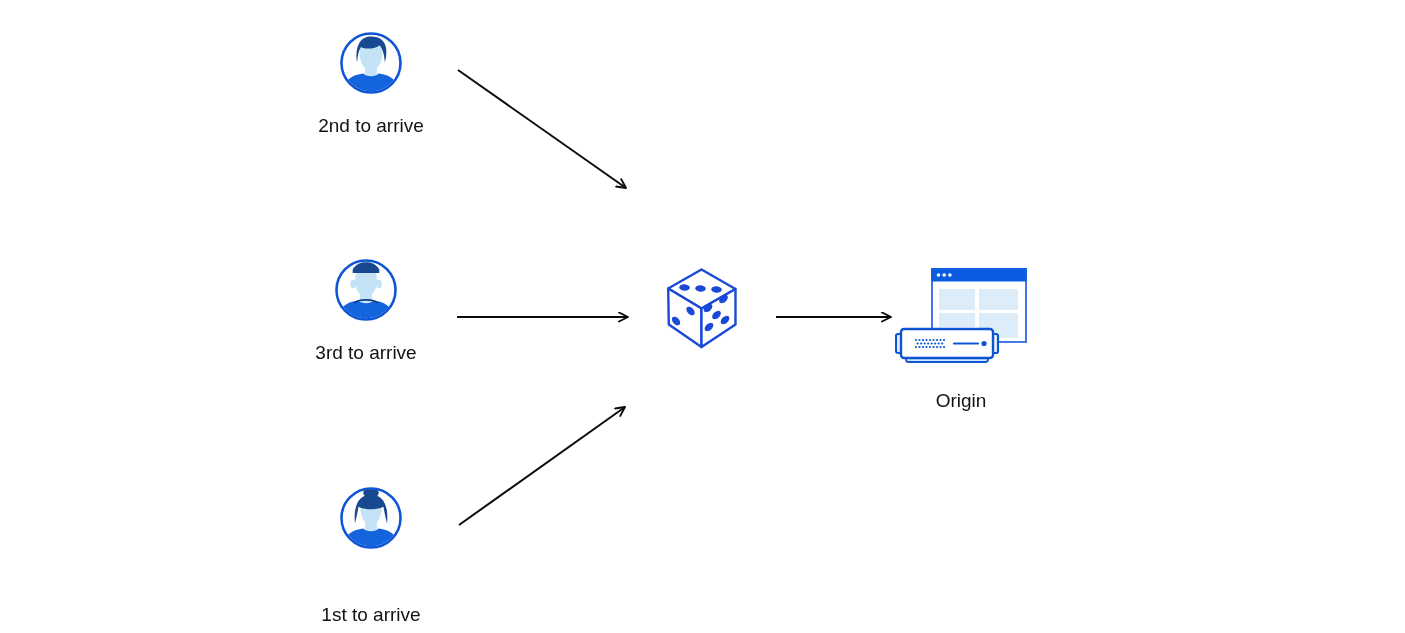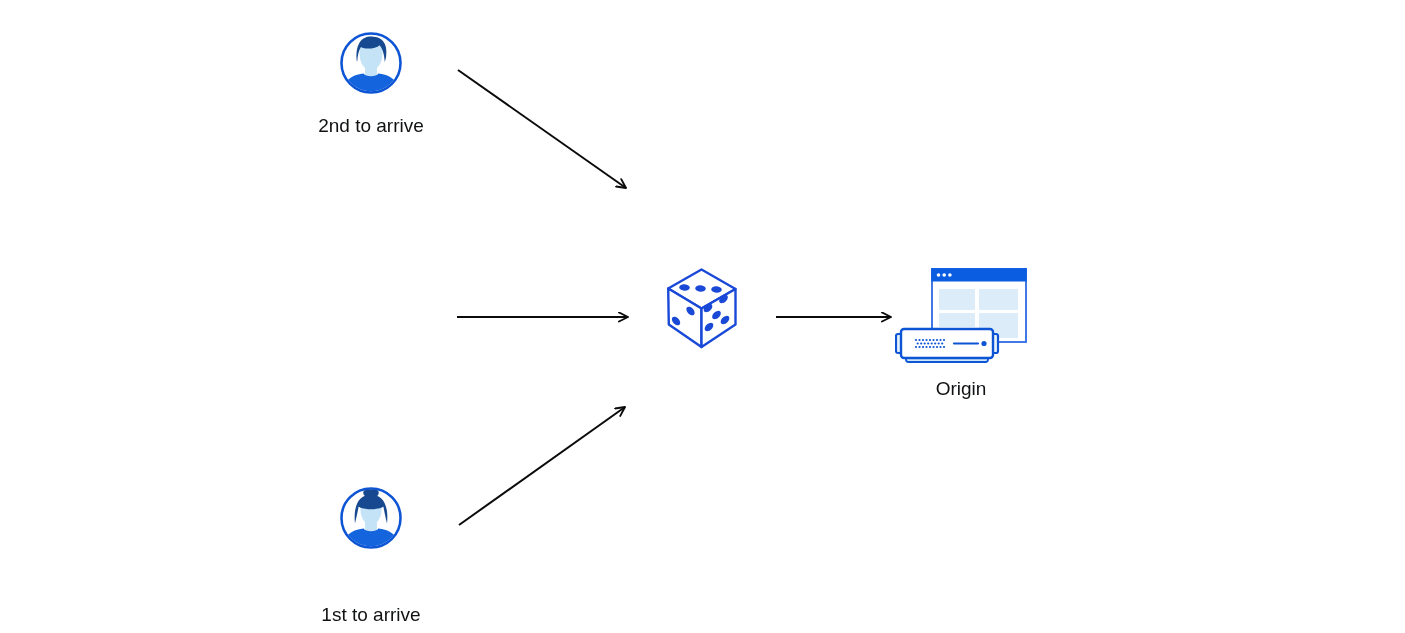--- a/index.html
+++ b/index.html
@@ -24,21 +24,21 @@
     flex-direction: column;
     align-items: center;
   }
   .node .label {
     margin-top: 20px;
     font-size: 19px;
     color: #101214;
     white-space: nowrap;
     line-height: 1.1;
   }
-  .origin-node .label { margin-top: 16px; }
+  .origin-node .label { margin-top: 28px; }
 </style>
 </head>
 <body>
 
 <div class="canvas">
 
   <svg class="arrows-layer" viewBox="0 0 1405 633">
     <defs>
       <marker id="arrowhead" markerWidth="14" markerHeight="14" refX="10" refY="5.5" orient="auto" markerUnits="userSpaceOnUse">
         <path d="M1,1 L10,5.5 L1,10" fill="none" stroke="#0b0b0b" stroke-width="1.9" stroke-linecap="round" stroke-linejoin="round"></path>
@@ -61,20 +61,40 @@
       <g clip-path="url(#clipA)">
         <path d="M29.5,34 L42.5,34 L42.5,47 C42.5,50.5 39.5,52.5 36,52.5 C32.5,52.5 29.5,50.5 29.5,47 Z" fill="#c5e3f6"></path>
         <path d="M2,72 C4,56 16,48.2 28,47.5 C30,51.5 42,51.5 44,47.5 C56,48.2 68,56 70,72 Z" fill="#1465dd"></path>
         <path d="M23.5,25.5 C23.5,14.5 28.5,9.5 36,9.5 C43.5,9.5 48.5,14.5 48.5,25.5 C48.5,35.5 43,44 36,44 C29,44 23.5,35.5 23.5,25.5 Z" fill="#c5e3f6"></path>
         <path d="M20.5,34 C18.5,15 26,6.5 37,7 C47.5,7.5 54.5,13.5 52.5,29 C52,32 51.5,33.5 51,35 C50.5,26 48.5,20.5 45.5,16.5 C41,20.5 30,21.5 25,18.5 C22.5,22.5 21.5,27.5 21,34 Z" fill="#16498f"></path>
       </g>
     </svg>
     <div class="label">2nd to arrive</div>
   </div>
 
+  <div class="node" style="left:296px; top:257px; width:140px;">
+    <svg width="66" height="66" viewBox="0 0 72 72">
+      <defs>
+          <clipPath id="clipB">
+            <circle cx="36" cy="36" r="31"></circle>
+          </clipPath>
+        </defs>
+      <circle cx="36" cy="36" r="32.2" fill="#ffffff" stroke="#0d55d4" stroke-width="2.8"></circle>
+      <g clip-path="url(#clipB)">
+        <path d="M29.5,34 L42.5,34 L42.5,47 C42.5,50.5 39.5,52.5 36,52.5 C32.5,52.5 29.5,50.5 29.5,47 Z" fill="#c5e3f6"></path>
+        <path d="M2,72 C4,56 16,48.2 28,47.5 C30,51.5 42,51.5 44,47.5 C56,48.2 68,56 70,72 Z" fill="#1465dd"></path>
+        <path d="M23,50.5 C27,45.5 45,45.5 49,50.5" stroke="#123e85" stroke-width="2" fill="none"></path>
+        <ellipse cx="22" cy="29.5" rx="3.2" ry="4.6" fill="#c5e3f6"></ellipse>
+        <ellipse cx="50" cy="29.5" rx="3.2" ry="4.6" fill="#c5e3f6"></ellipse>
+        <path d="M24,26 C24,14.5 29,10 36,10 C43,10 48,14.5 48,26 C48,35.5 42.5,44 36,44 C29.5,44 24,35.5 24,26 Z" fill="#c5e3f6"></path>
+        <path d="M21.5,17.5 L50.5,17.5 L50.5,13.5 C47,7.5 41.5,5.8 36,5.8 C30.5,5.8 25,7.5 21.5,13.5 Z" fill="#16498f"></path>
+      </g>
+    </svg>
+    <div class="label">3rd to arrive</div>
+  </div>
 
   <div class="node" style="left:301px; top:485px; width:140px;gap:34px;">
     <svg width="66" height="66" viewBox="0 0 72 72">
       <defs>
           <clipPath id="clipC">
             <circle cx="36" cy="36" r="31"></circle>
           </clipPath>
         </defs>
       <circle cx="36" cy="36" r="32.2" fill="#ffffff" stroke="#0d55d4" stroke-width="2.8"></circle>
       <g clip-path="url(#clipC)">

